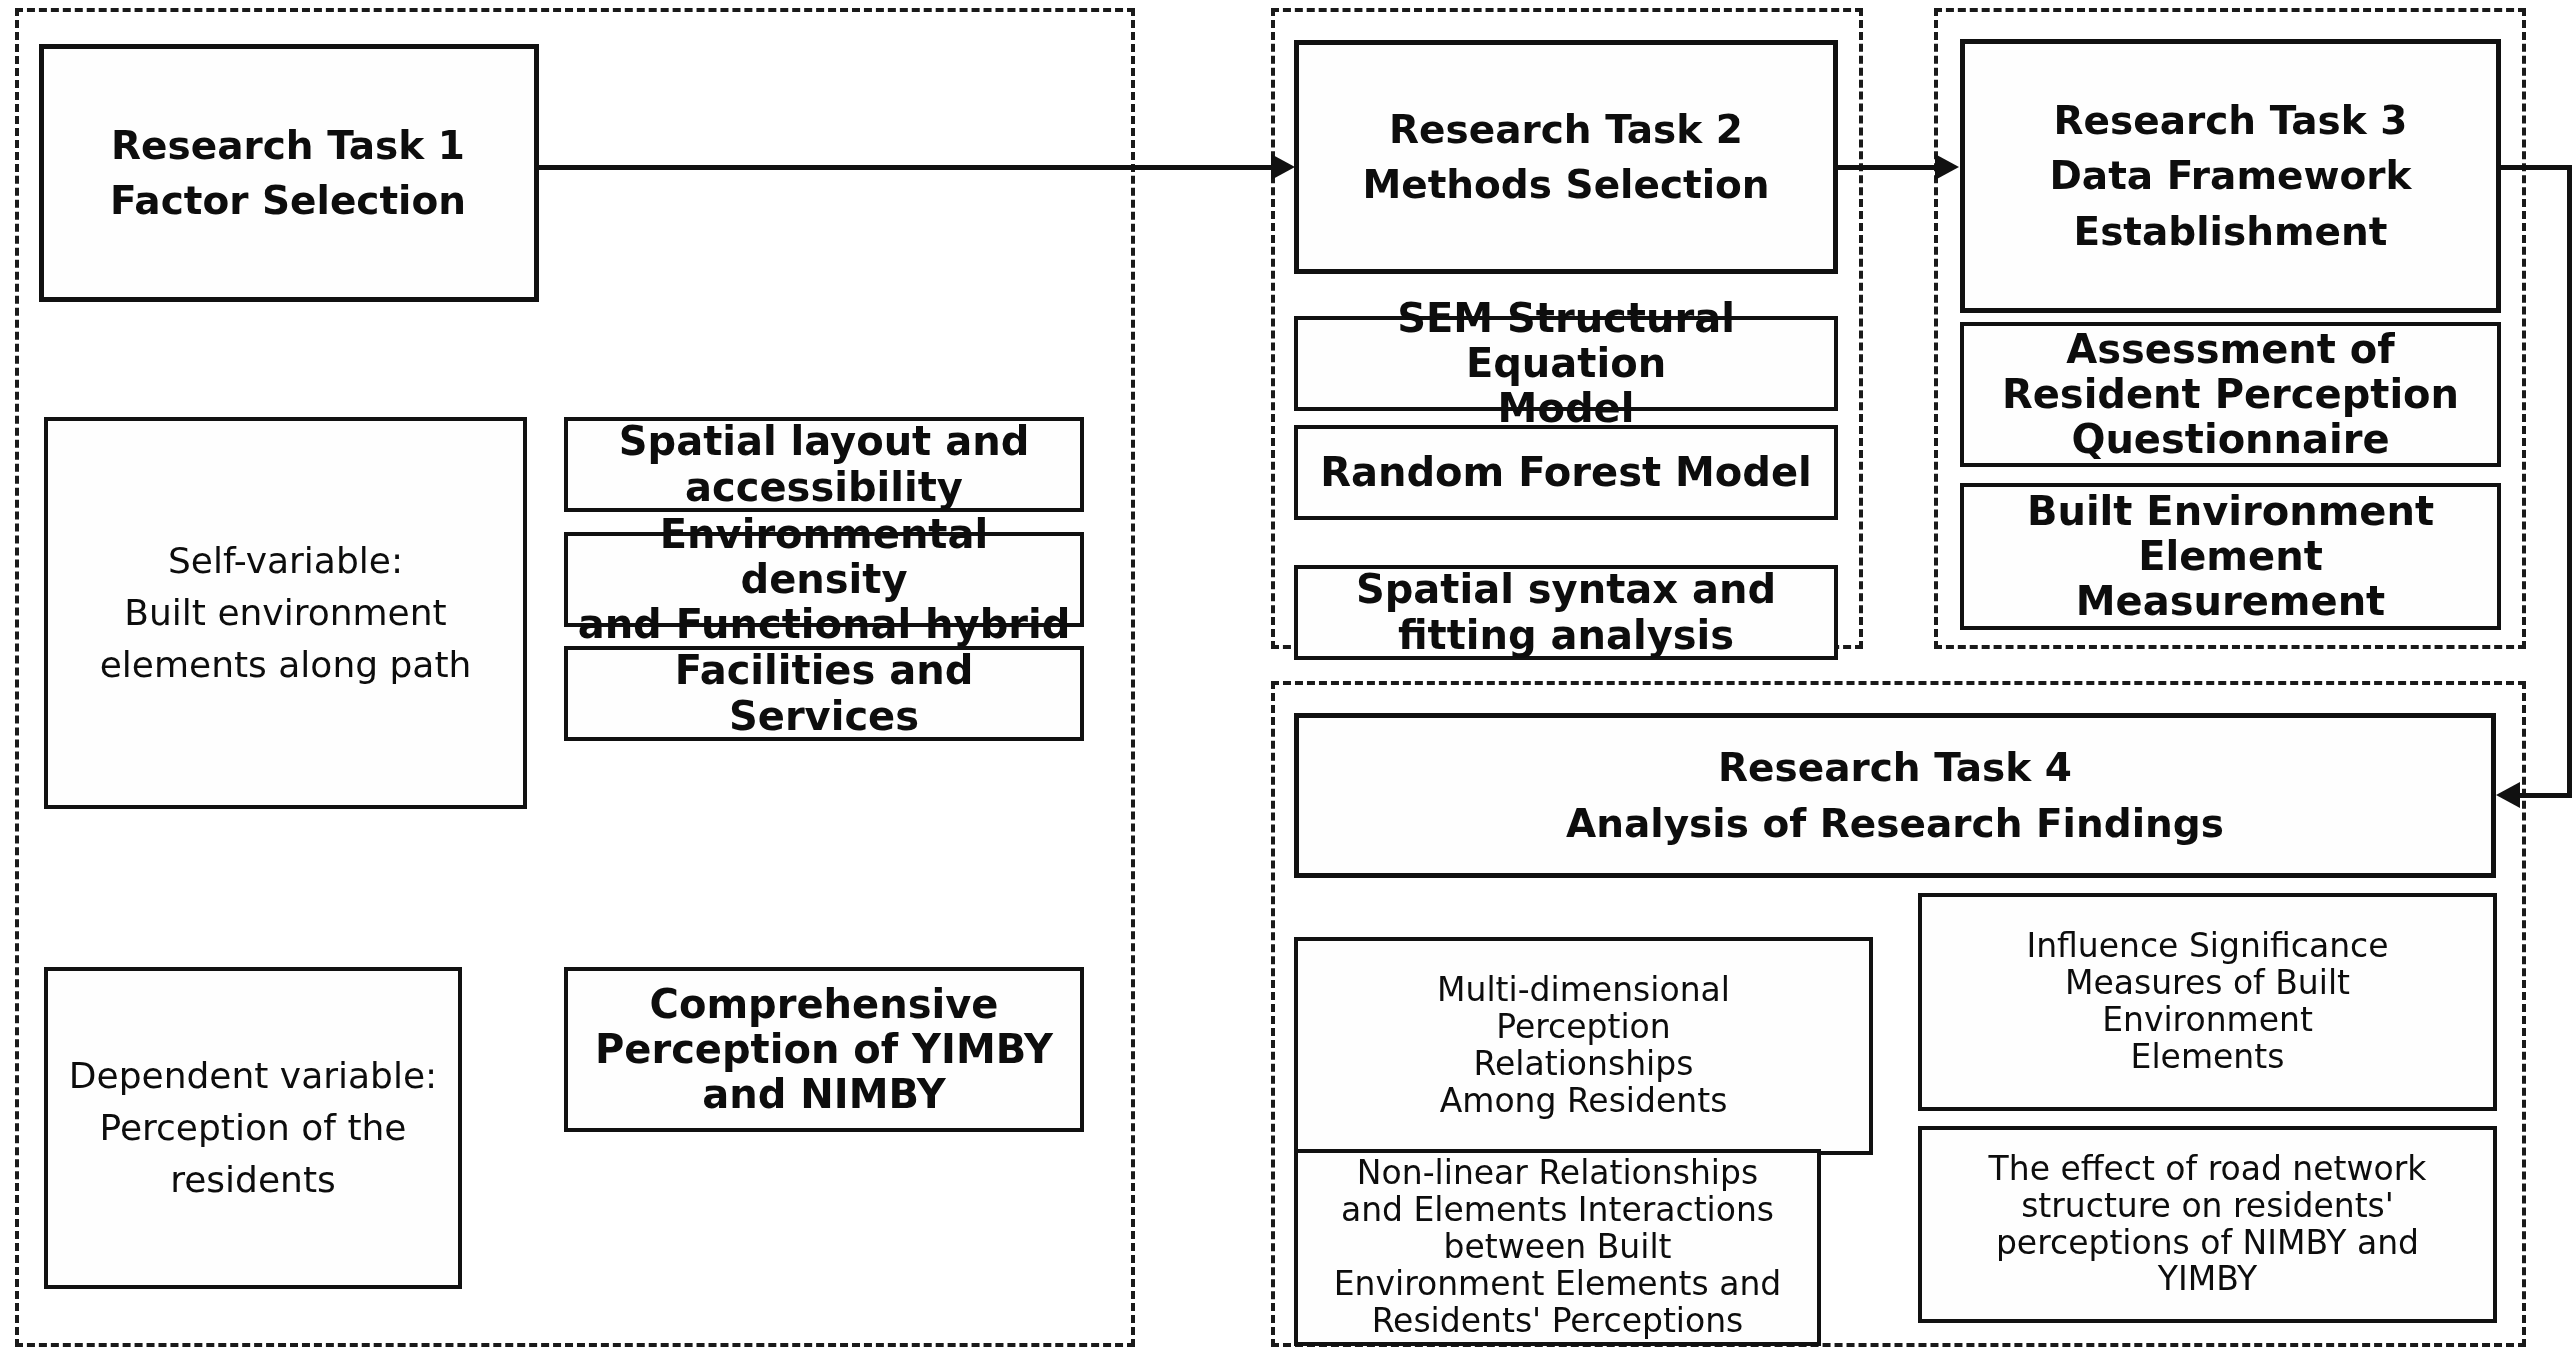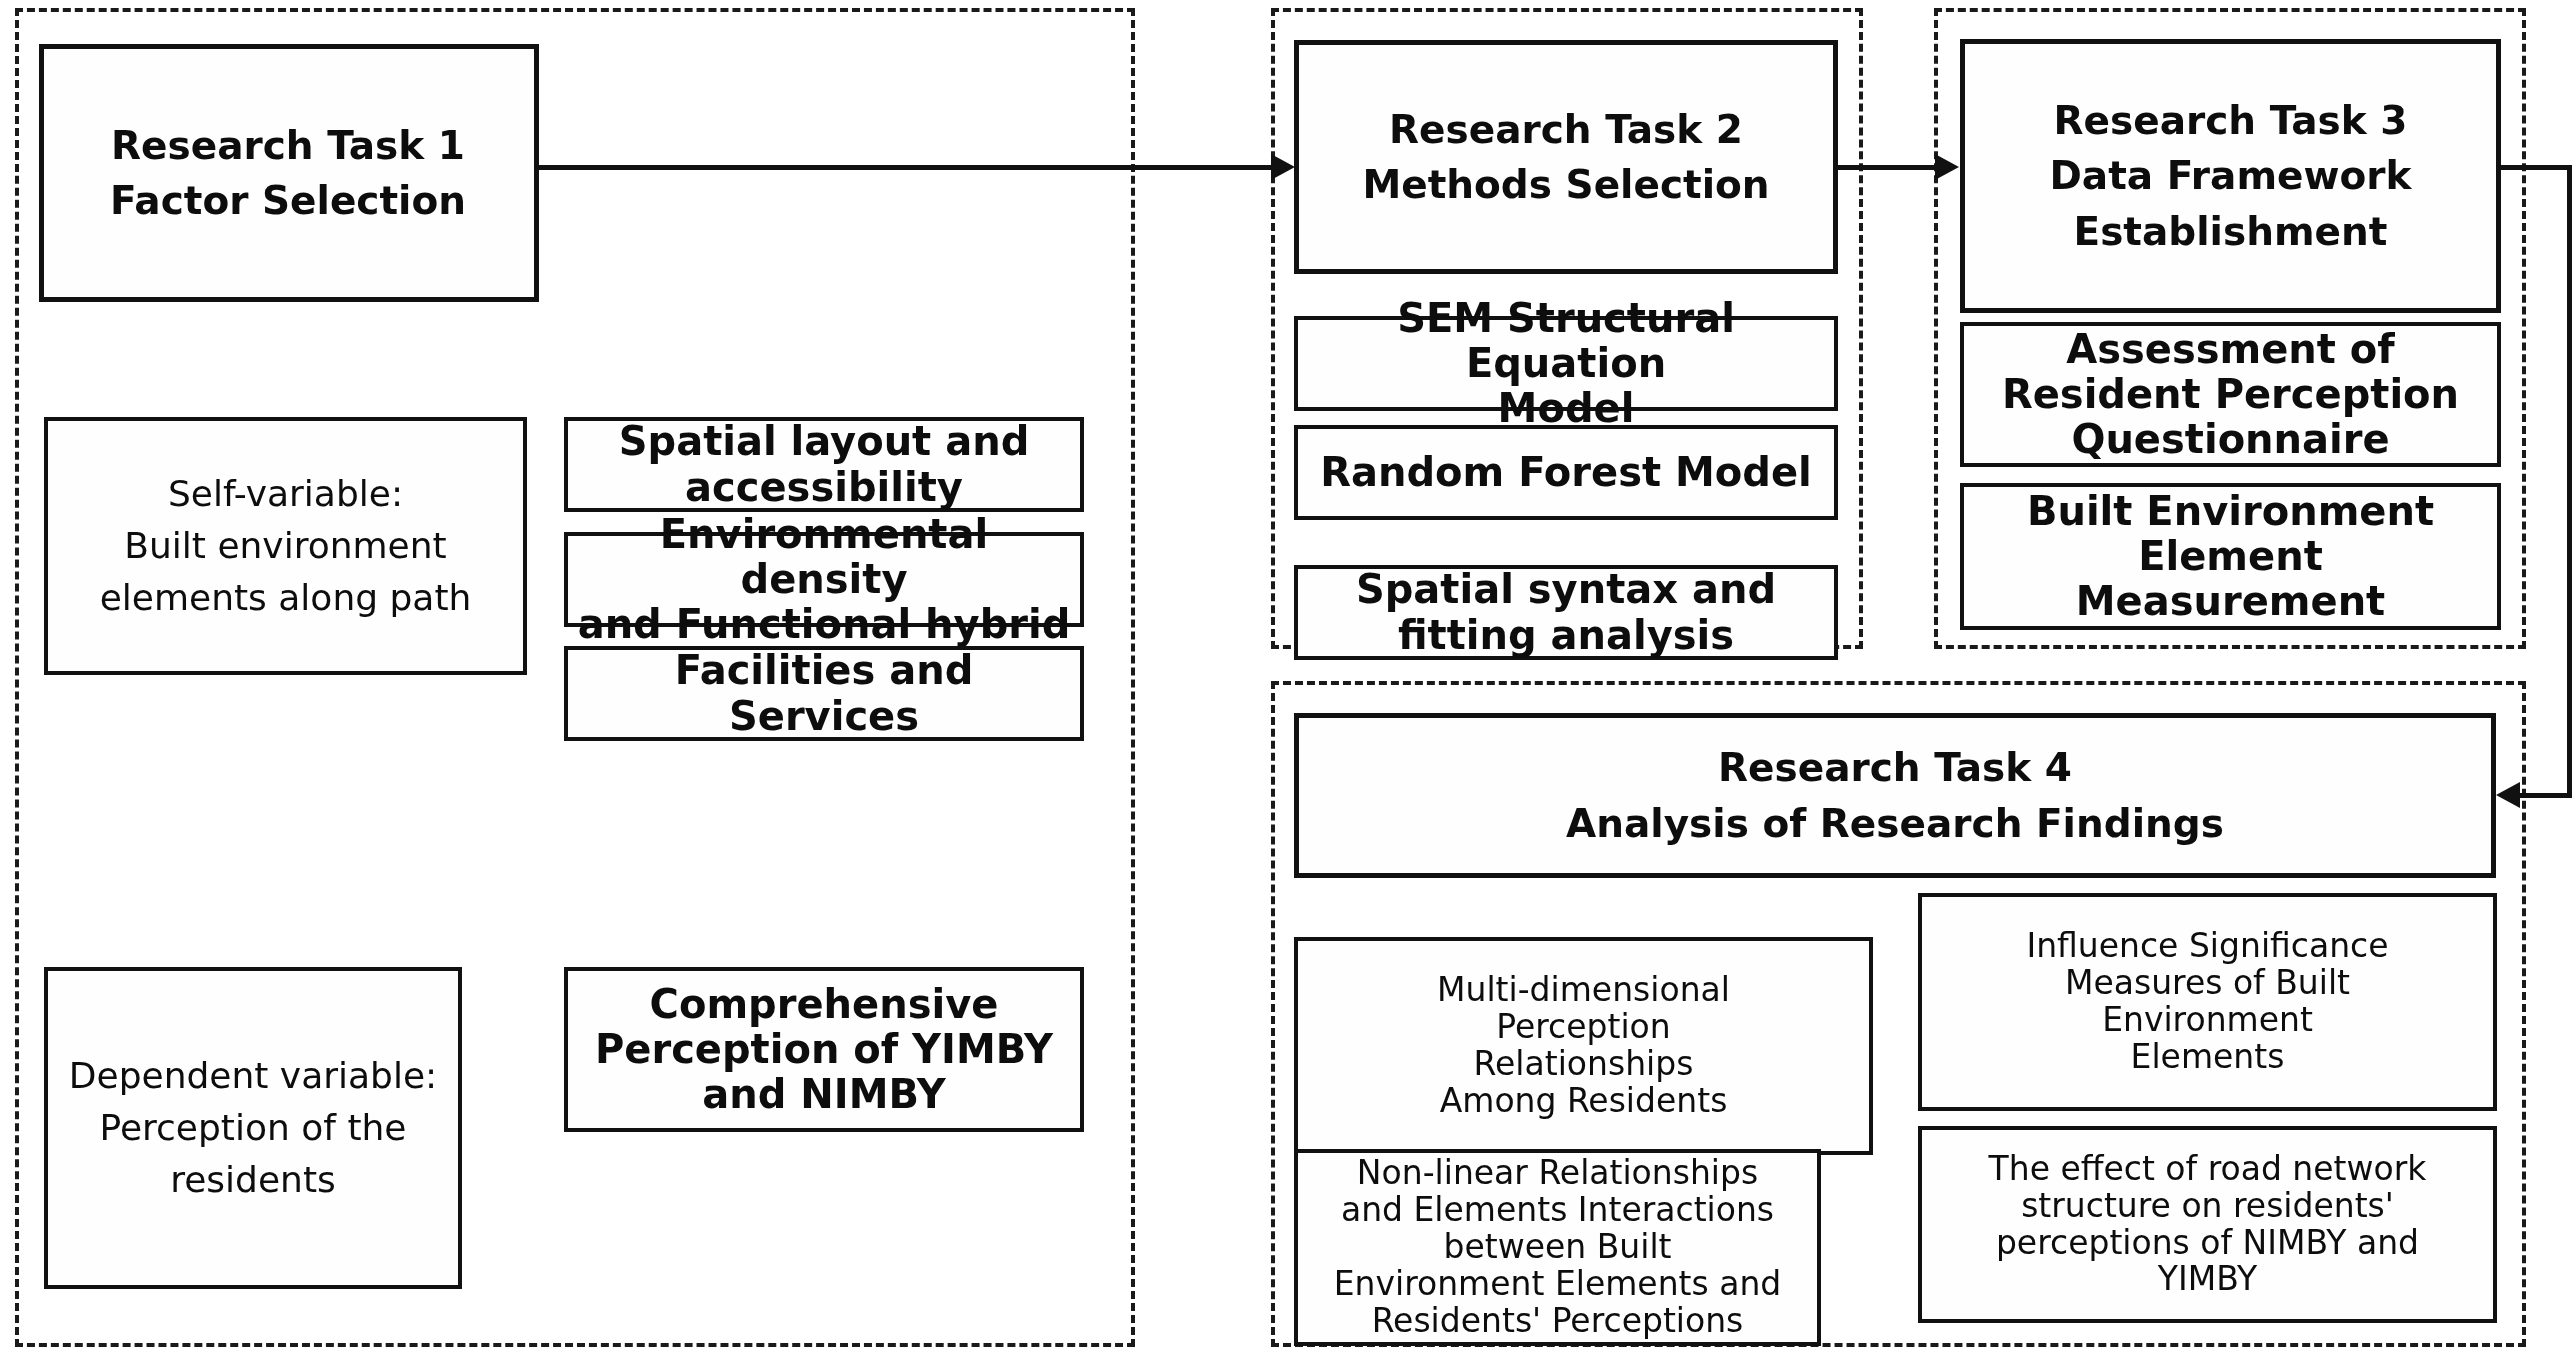--- a/index.html
+++ b/index.html
@@ -96,21 +96,21 @@
 
 <div id="canvas">
 
   <div class="group" style="left:14.5px; top:8px; width:1120px; height:1339px;"></div>
 
   <div class="box title-box" style="left:39px; top:44px; width:500px; height:258px;padding-left:6px;">
     <span class="txt">Research Task 1
 Factor Selection</span>
   </div>
 
-  <div class="box plain-box" style="left:44px; top:417px; width:483px; height:258px;">
+  <div class="box plain-box" style="left:44px; top:417px; width:483px; height:392px;">
     <span class="txt">Self-variable:
 Built environment
 elements along path</span>
   </div>
 
   <div class="box sub-box" style="left:564px; top:417px; width:520px; height:95px;">
     <span class="txt">Spatial layout and
 accessibility</span>
   </div>
   <div class="box sub-box" style="left:564px; top:532px; width:520px; height:95px;">

